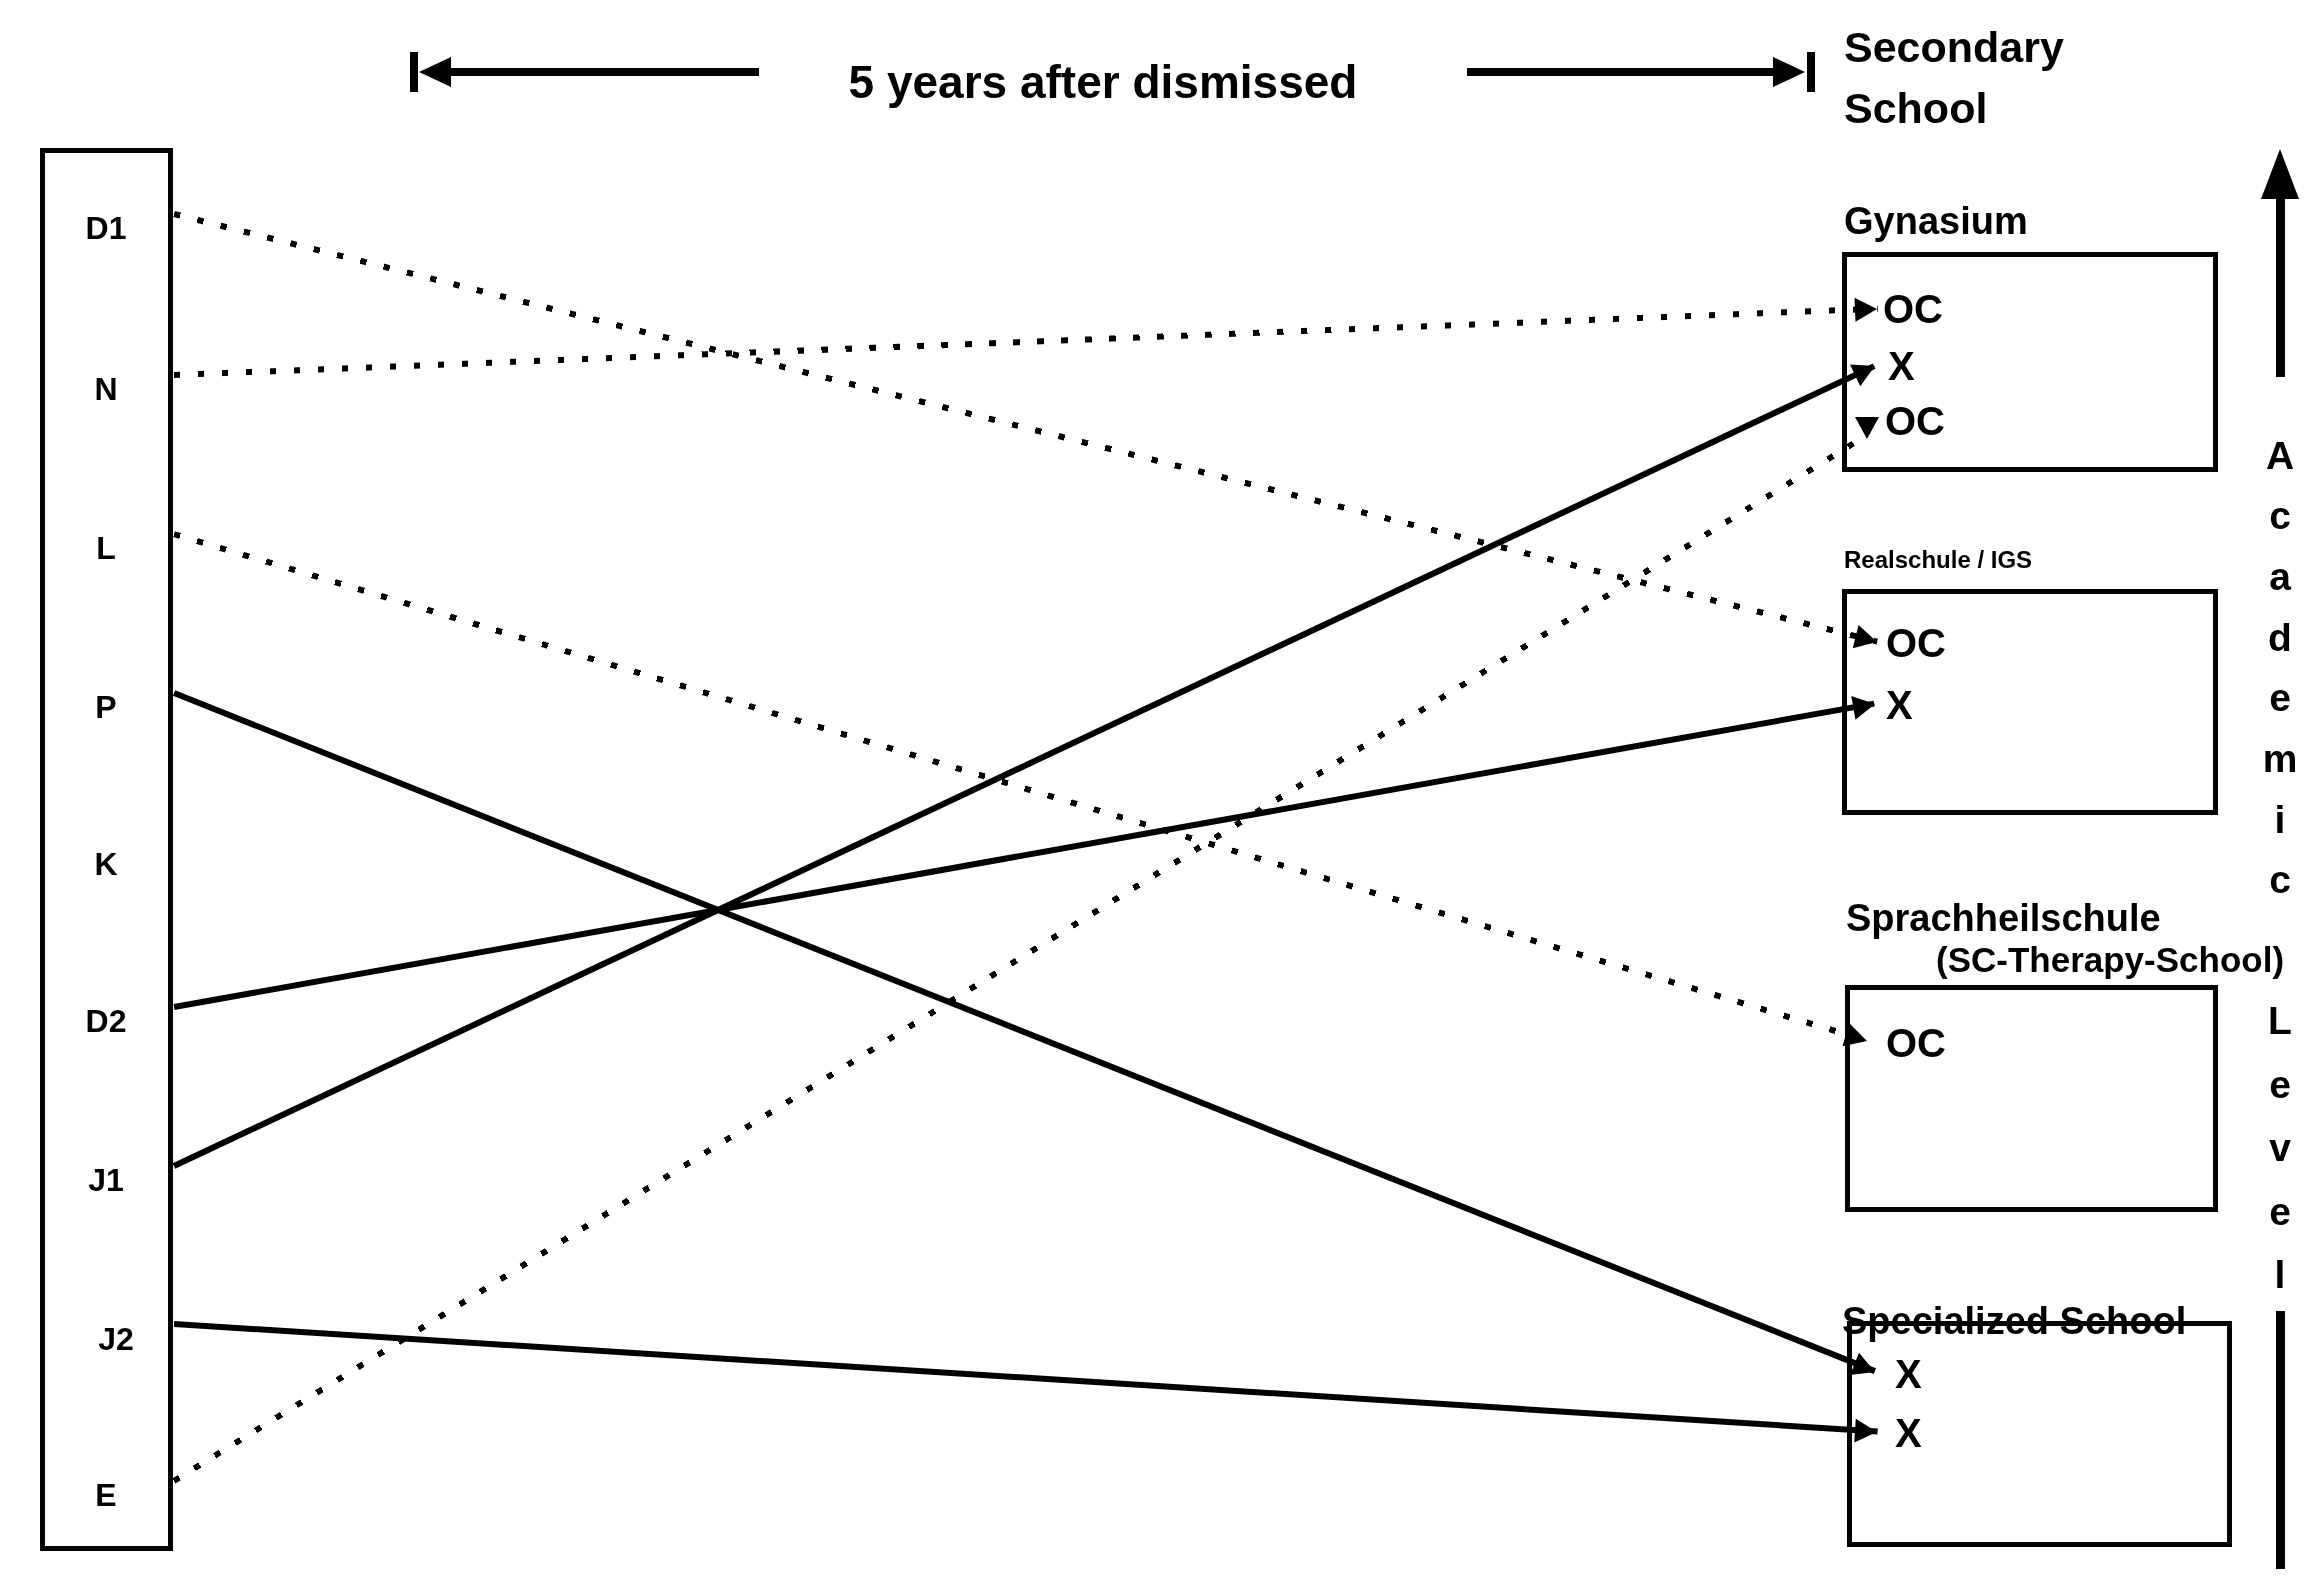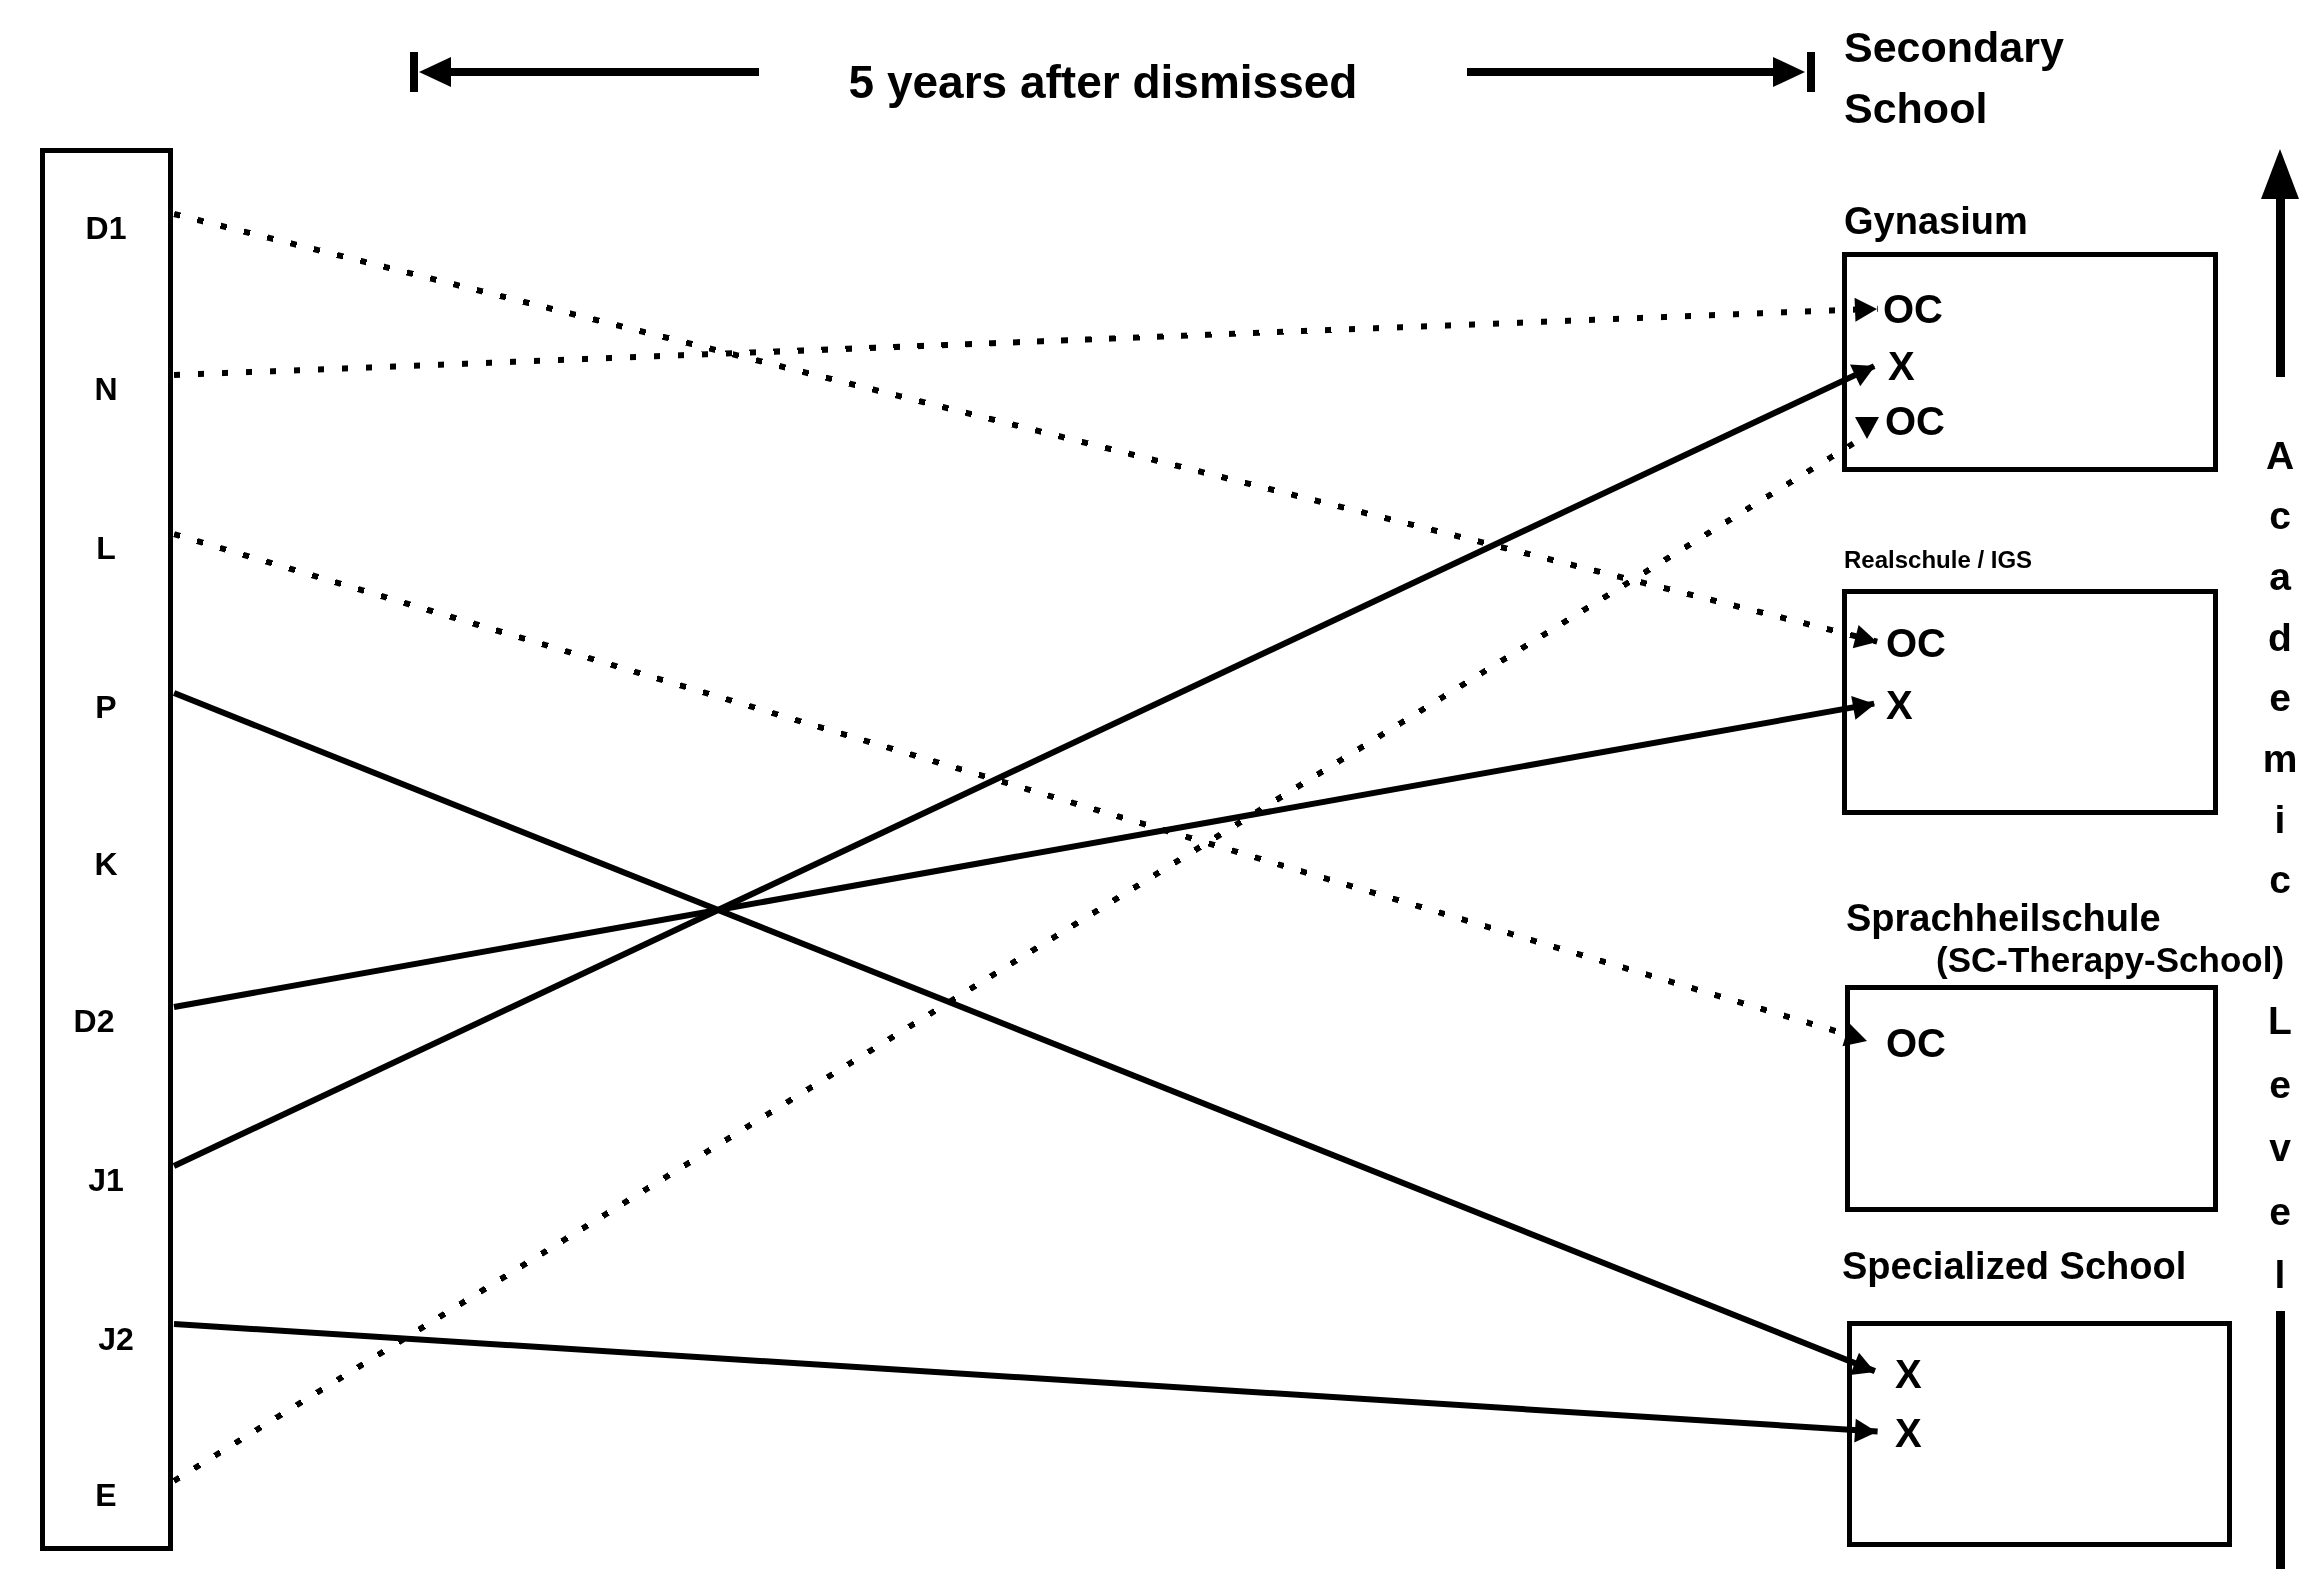--- a/index.html
+++ b/index.html
@@ -60,39 +60,39 @@
   <div id="schools"></div>
 
   <div id="connections"></div>
 
   <div id="academic"></div>
 <div class="abs kg-letter ctr" style="left: 106px; top: 214px;">D1</div>
     <div class="abs kg-letter ctr" style="left: 106px; top: 375px;">N</div>
     <div class="abs kg-letter ctr" style="left: 106px; top: 534px;">L</div>
     <div class="abs kg-letter ctr" style="left: 106px; top: 693px;">P</div>
     <div class="abs kg-letter ctr" style="left: 106px; top: 850px;">K</div>
-    <div class="abs kg-letter ctr" style="left: 94px; top: 1007px;">D2</div>
+    <div class="abs kg-letter ctr" style="left: 106px; top: 1007px;">D2</div>
     <div class="abs kg-letter ctr" style="left: 106px; top: 1166px;">J1</div>
     <div class="abs kg-letter ctr" style="left: 116px; top: 1325px;">J2</div>
     <div class="abs kg-letter ctr" style="left: 106px; top: 1481px;">E</div>
     <div class="abs rect" style="left: 1842px; top: 252px; width: 366px; height: 210px;"></div>
     <div class="abs school-title vctr" style="left: 1844px; top: 221px; font-size: 38px;">Gynasium</div>
     <div class="abs outcome-label vctr" style="left: 1883px; top: 309px;">OC</div>
     <div class="abs outcome-label vctr" style="left: 1888px; top: 366px;">X</div>
     <div class="abs outcome-label vctr" style="left: 1885px; top: 421px;">OC</div>
     <div class="abs rect" style="left: 1842px; top: 589px; width: 366px; height: 216px;"></div>
     <div class="abs school-title vctr" style="left: 1844px; top: 560px; font-size: 24px;">Realschule / IGS</div>
     <div class="abs outcome-label vctr" style="left: 1886px; top: 643px;">OC</div>
     <div class="abs outcome-label vctr" style="left: 1886px; top: 705px;">X</div>
     <div class="abs rect" style="left: 1845px; top: 985px; width: 363px; height: 217px;"></div>
     <div class="abs school-title vctr" style="left: 1846px; top: 918px; font-size: 38px;">Sprachheilschule</div>
     <div class="abs school-title vctr" style="left: 1936px; top: 960px; font-size: 35px;">(SC-Therapy-School)</div>
     <div class="abs outcome-label vctr" style="left: 1886px; top: 1043px;">OC</div>
     <div class="abs rect" style="left: 1847px; top: 1321px; width: 375px; height: 216px;"></div>
-    <div class="abs school-title vctr" style="left: 1842px; top: 1266px; font-size: 38px;">Specialized School</div>
+    <div class="abs school-title vctr" style="left: 1842px; top: 1321px; font-size: 38px;">Specialized School</div>
     <div class="abs outcome-label vctr" style="left: 1895px; top: 1374px;">X</div>
     <div class="abs outcome-label vctr" style="left: 1895px; top: 1433px;">X</div>
     <div class="abs conn dotted" style="left: 174px; top: 211px; width: 1756px; transform: rotate(14.0914deg);"></div>
     <div class="abs arrowhead-right" style="left: 1855px; top: 630px; transform: rotate(14.0914deg);"></div>
     <div class="abs conn dotted" style="left: 174px; top: 372px; width: 1705px; transform: rotate(-2.22783deg);"></div>
     <div class="abs arrowhead-right" style="left: 1855px; top: 297px; transform: rotate(-2.22783deg);"></div>
     <div class="abs conn dotted" style="left: 174px; top: 531px; width: 1767px; transform: rotate(16.6538deg);"></div>
     <div class="abs arrowhead-right" style="left: 1845px; top: 1029px; transform: rotate(16.6538deg);"></div>
     <div class="abs conn solid" style="left: 174px; top: 690px; width: 1831px; transform: rotate(21.7365deg);"></div>
     <div class="abs arrowhead-right" style="left: 1853px; top: 1360px; transform: rotate(21.7365deg);"></div>

